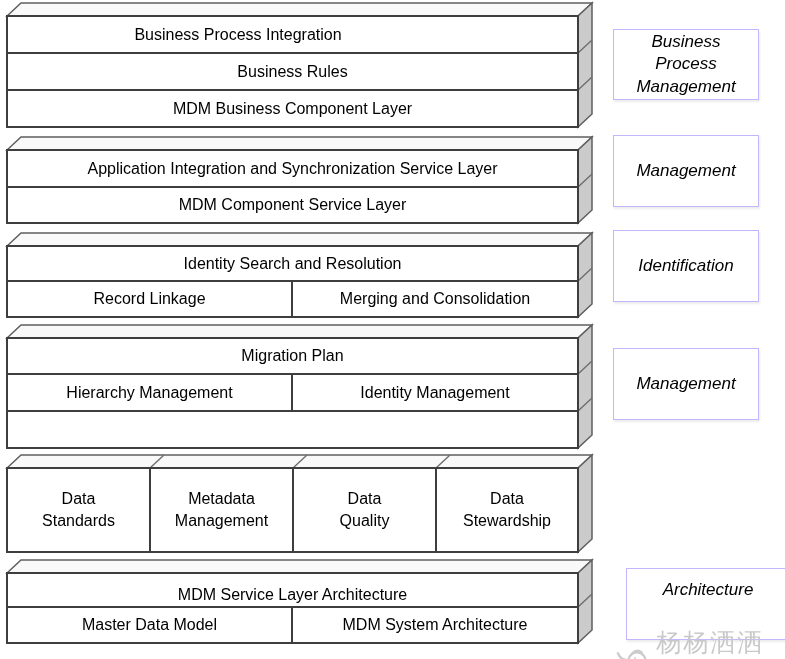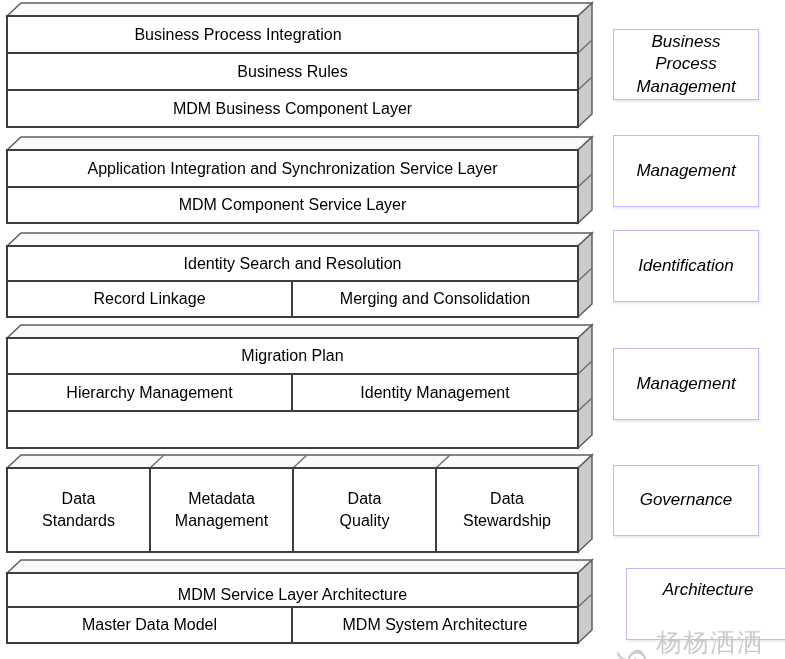--- a/index.html
+++ b/index.html
@@ -133,21 +133,20 @@
   <div class="cell" style="left:7px;top:573px;width:571px;height:44px">MDM Service Layer Architecture</div>
   <div class="cell" style="left:7px;top:607px;width:285px;height:36px">Master Data Model</div>
   <div class="cell" style="left:292px;top:607px;width:286px;height:36px">MDM System Architecture</div>
 
   <div class="rlabel" style="left:613px;top:29px;width:146px;height:71px">Business
 Process
 Management</div>
   <div class="rlabel" style="left:613px;top:135px;width:146px;height:72px">Management</div>
   <div class="rlabel" style="left:613px;top:230px;width:146px;height:72px">Identification</div>
   <div class="rlabel" style="left:613px;top:348px;width:146px;height:72px">Management</div>
-  <div class="rlabel" style="left:613px;top:465px;width:146px;height:71px">Governance</div>
   <div class="rlabel" style="left:626px;top:568px;width:164px;height:72px;align-items:flex-start;padding-top:10px">Architecture</div>
 
   <div class="watermark">
     <svg width="36" height="30" viewBox="0 0 36 30" fill="none" stroke="#cccccc" stroke-width="2.4" stroke-linecap="round">
       <path d="M2 9 q3 7 9 7"></path>
       <circle cx="22" cy="17" r="9"></circle>
       <path d="M17 9 q5 -5 10 -1"></path>
       <circle cx="20" cy="14" r="1" fill="#cccccc" stroke="none"></circle>
     </svg>
     <span>杨杨洒洒说</span>

